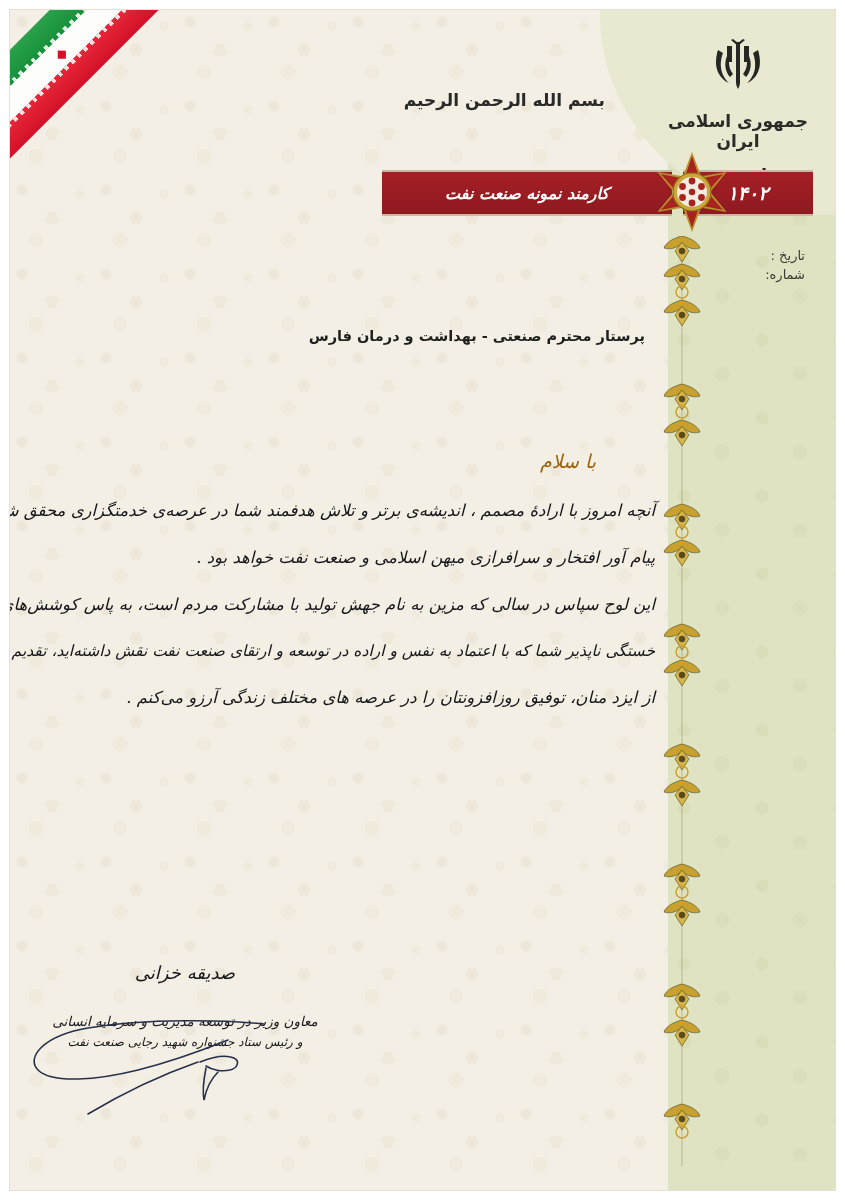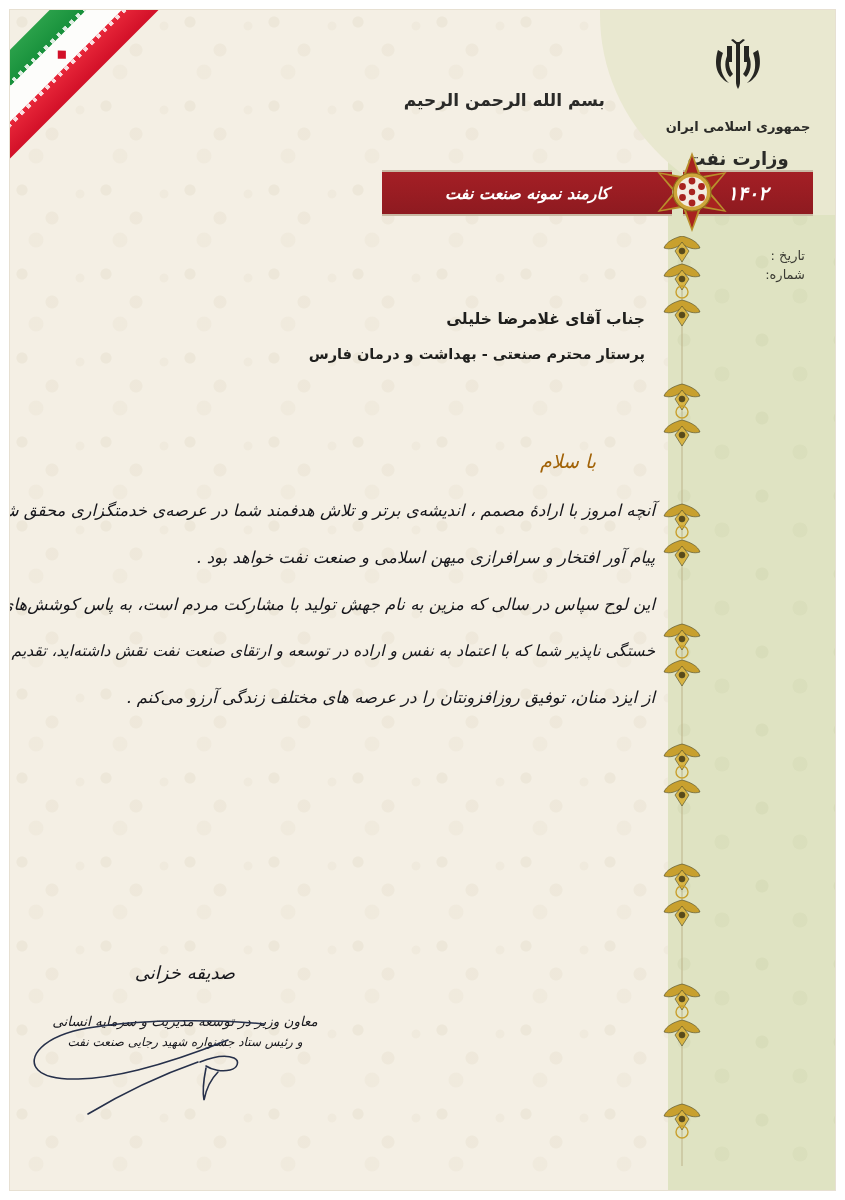--- a/index.html
+++ b/index.html
@@ -71,21 +71,21 @@
   }
   
   .bismillah{
     position:absolute;left:0;right:230px;top:80px;text-align:right;
     font-size:17px;font-weight:bold;color:#2a2a28;letter-spacing:.5px;
   }
   .emblem-wrap{
     position:absolute;right:22px;top:28px;width:150px;text-align:center;color:#2b2b28;
   }
   .emblem-glyph{font-size:54px;line-height:58px;color:#262622;}
-  .emblem-l1{font-size:13px;margin-top:10px;font-weight:bold;}
+  .emblem-l1{font-size:17px;margin-top:2px;font-weight:bold;}
   .emblem-l2{font-size:18px;margin-top:14px;font-weight:bold;}
   
   .banner-row{position:absolute;left:0;right:0;top:158px;height:46px;font-style:italic;}
   .banner-main{
     position:absolute;left:372px;width:290px;height:42px;top:2px;
     background:linear-gradient(180deg,#a41f25,#8e1a20);
     border-top:2px solid #c9b9a4;border-bottom:2px solid #c9b9a4;
     display:flex;align-items:center;justify-content:center;
   }
   .banner-main span{color:#fff;font-size:16px;font-weight:bold;letter-spacing:.4px;}
@@ -269,21 +269,20 @@
             <circle cx="22" cy="416" r="6"></circle>
           <circle cx="22" cy="536" r="6"></circle>
             <circle cx="22" cy="656" r="6"></circle>
           <circle cx="22" cy="776" r="6"></circle>
             <circle cx="22" cy="896" r="6"></circle>
         </g>
       </svg>
     </div>
 
     <div class="addressee">
-      <div class="addr-name">جناب آقای غلامرضا خلیلی</div>
       <div class="addr-role">پرستار محترم صنعتی  -  بهداشت و درمان فارس</div>
     </div>
 
     <div class="salam">با سلام</div>
 
     <div class="body">
       <p>آنچه امروز با ارادهٔ مصمم ، اندیشه‌ی برتر و تلاش هدفمند شما در عرصه‌ی خدمتگزاری محقق شد ،</p>
       <p>پیام آور افتخار و سرافرازی میهن اسلامی و صنعت نفت خواهد بود .</p>
       <p>این لوح سپاس در سالی که مزین به نام جهش تولید با مشارکت مردم است، به پاس کوشش‌های</p>
       <p class="ln">خستگی ناپذیر شما که با اعتماد به نفس و اراده در توسعه و ارتقای صنعت نفت نقش داشته‌اید، تقدیم می‌شود .</p>

